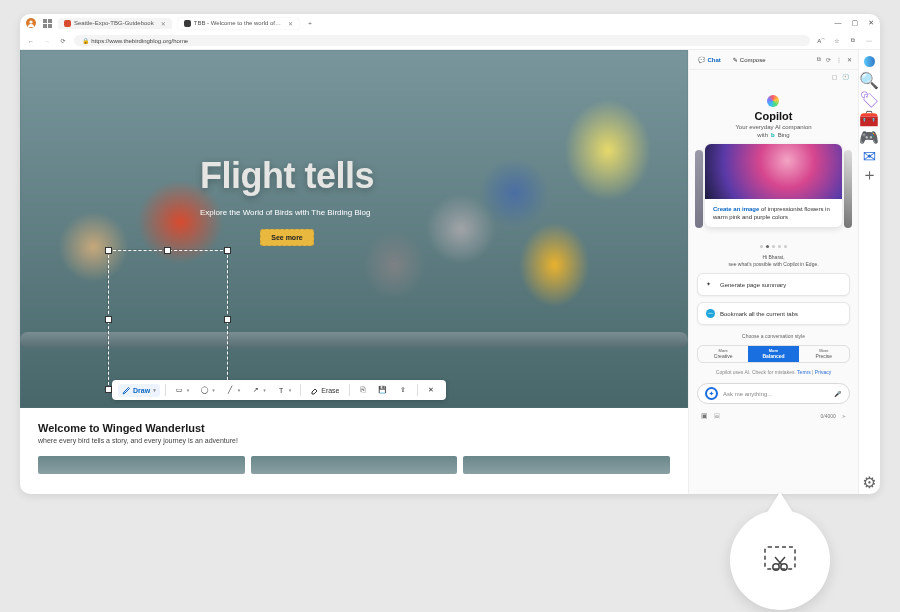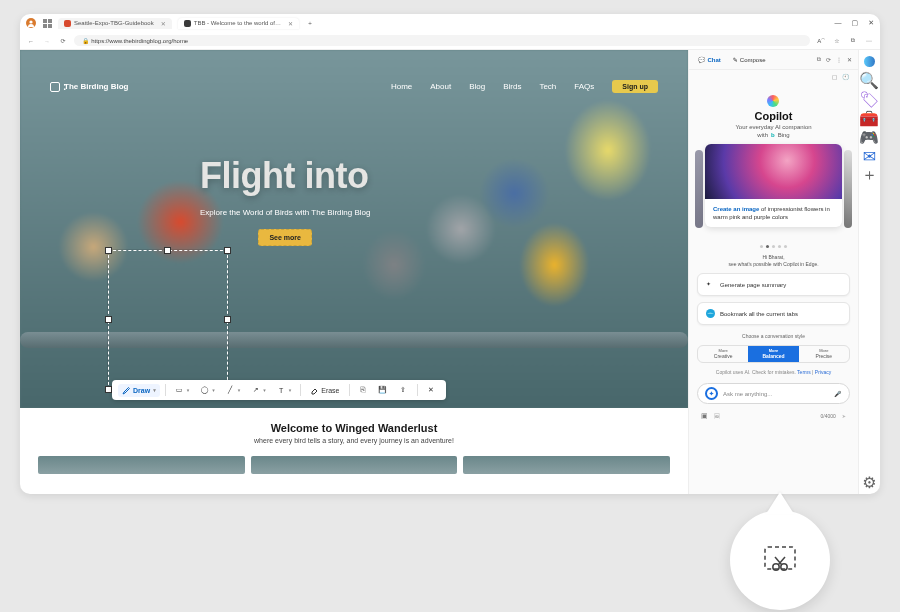--- a/index.html
+++ b/index.html
@@ -55,21 +55,21 @@
 .h-e{top:calc(50% - 3px);right:-3px}.h-se{bottom:-3px;right:-3px}.h-s{bottom:-3px;left:calc(50% - 3px)}
 .h-sw{bottom:-3px;left:-3px}.h-w{top:calc(50% - 3px);left:-3px}
 
 .toolbar { position:absolute; bottom:8px; left:92px; height:20px; background:#fff; border-radius:4px; display:flex; align-items:center; gap:3px; padding:0 6px; box-shadow:0 1px 4px rgba(0,0,0,0.2); font-size:7px; color:#333;}
 .tool-btn { display:flex; align-items:center; gap:2px; padding:2px 4px; border-radius:3px;}
 .tool-btn.active { background:#eef4ff; color:#0a66c2; font-weight:600;}
 .caret { font-size:5px; color:#888; margin-left:1px;}
 .tool-sep { width:1px; height:12px; background:#ddd; margin:0 2px;}
 .tool-icon { width:9px; height:9px; display:inline-flex; align-items:center; justify-content:center; }
 
-.content { padding:14px 18px 5px; text-align:center; }
+.content { padding:14px 18px 5px; }
 .content h2 { font-size:11px; font-weight:700; color:#1a1a1a; }
 .content p { font-size:7px; color:#444; margin-top:3px;}
 .thumbs { display:flex; gap:6px; margin-top:12px; }
 .thumb { flex:1; height:18px; background:linear-gradient(#6a878a,#8aa0a3); border-radius:2px;}
 
 .sidebar { width:170px; border-left:1px solid #eee; display:flex; flex-direction:column; font-size:6px; color:#333; background:#fafafa;}
 .side-tabs { display:flex; align-items:center; gap:6px; padding:4px 6px; border-bottom:1px solid #eee;}
 .side-tab { display:flex; align-items:center; gap:2px; padding:2px 3px; }
 .side-tab.active { color:#0a66c2; font-weight:600;}
 .side-icons { margin-left:auto; display:flex; gap:5px; color:#666;}
@@ -177,38 +177,23 @@
       <span class="addr-btn">⋯</span>
     </div>
   </div>
 
   <div class="chrome-body">
     <div class="page">
       <div class="hero">
         <div class="hero-bg"></div>
         <div class="branch"></div>
 
-        <div class="nav">
-          <div class="brand">
-            <span class="brand-logo"></span>
-            <span>The Birding Blog</span>
-          </div>
-          <div class="nav-items">
-            <span>Home</span>
-            <span>About</span>
-            <span>Blog</span>
-            <span>Birds</span>
-            <span>Tech</span>
-            <span>FAQs</span>
-            <span class="signup">Sign up</span>
-          </div>
-        </div>
 
         <div class="headline">
-          <h1><span>Flight into</span><br></h1>
+          <h1><span>Flight tells</span><br></h1>
           <div class="sub">Explore the World of Birds with The Birding Blog</div>
           <div style="text-align:center"><span class="cta">See more</span></div>
         </div>
 
         <div class="marquee">
           <div class="handle h-nw"></div>
           <div class="handle h-n"></div>
           <div class="handle h-ne"></div>
           <div class="handle h-e"></div>
           <div class="handle h-se"></div>

